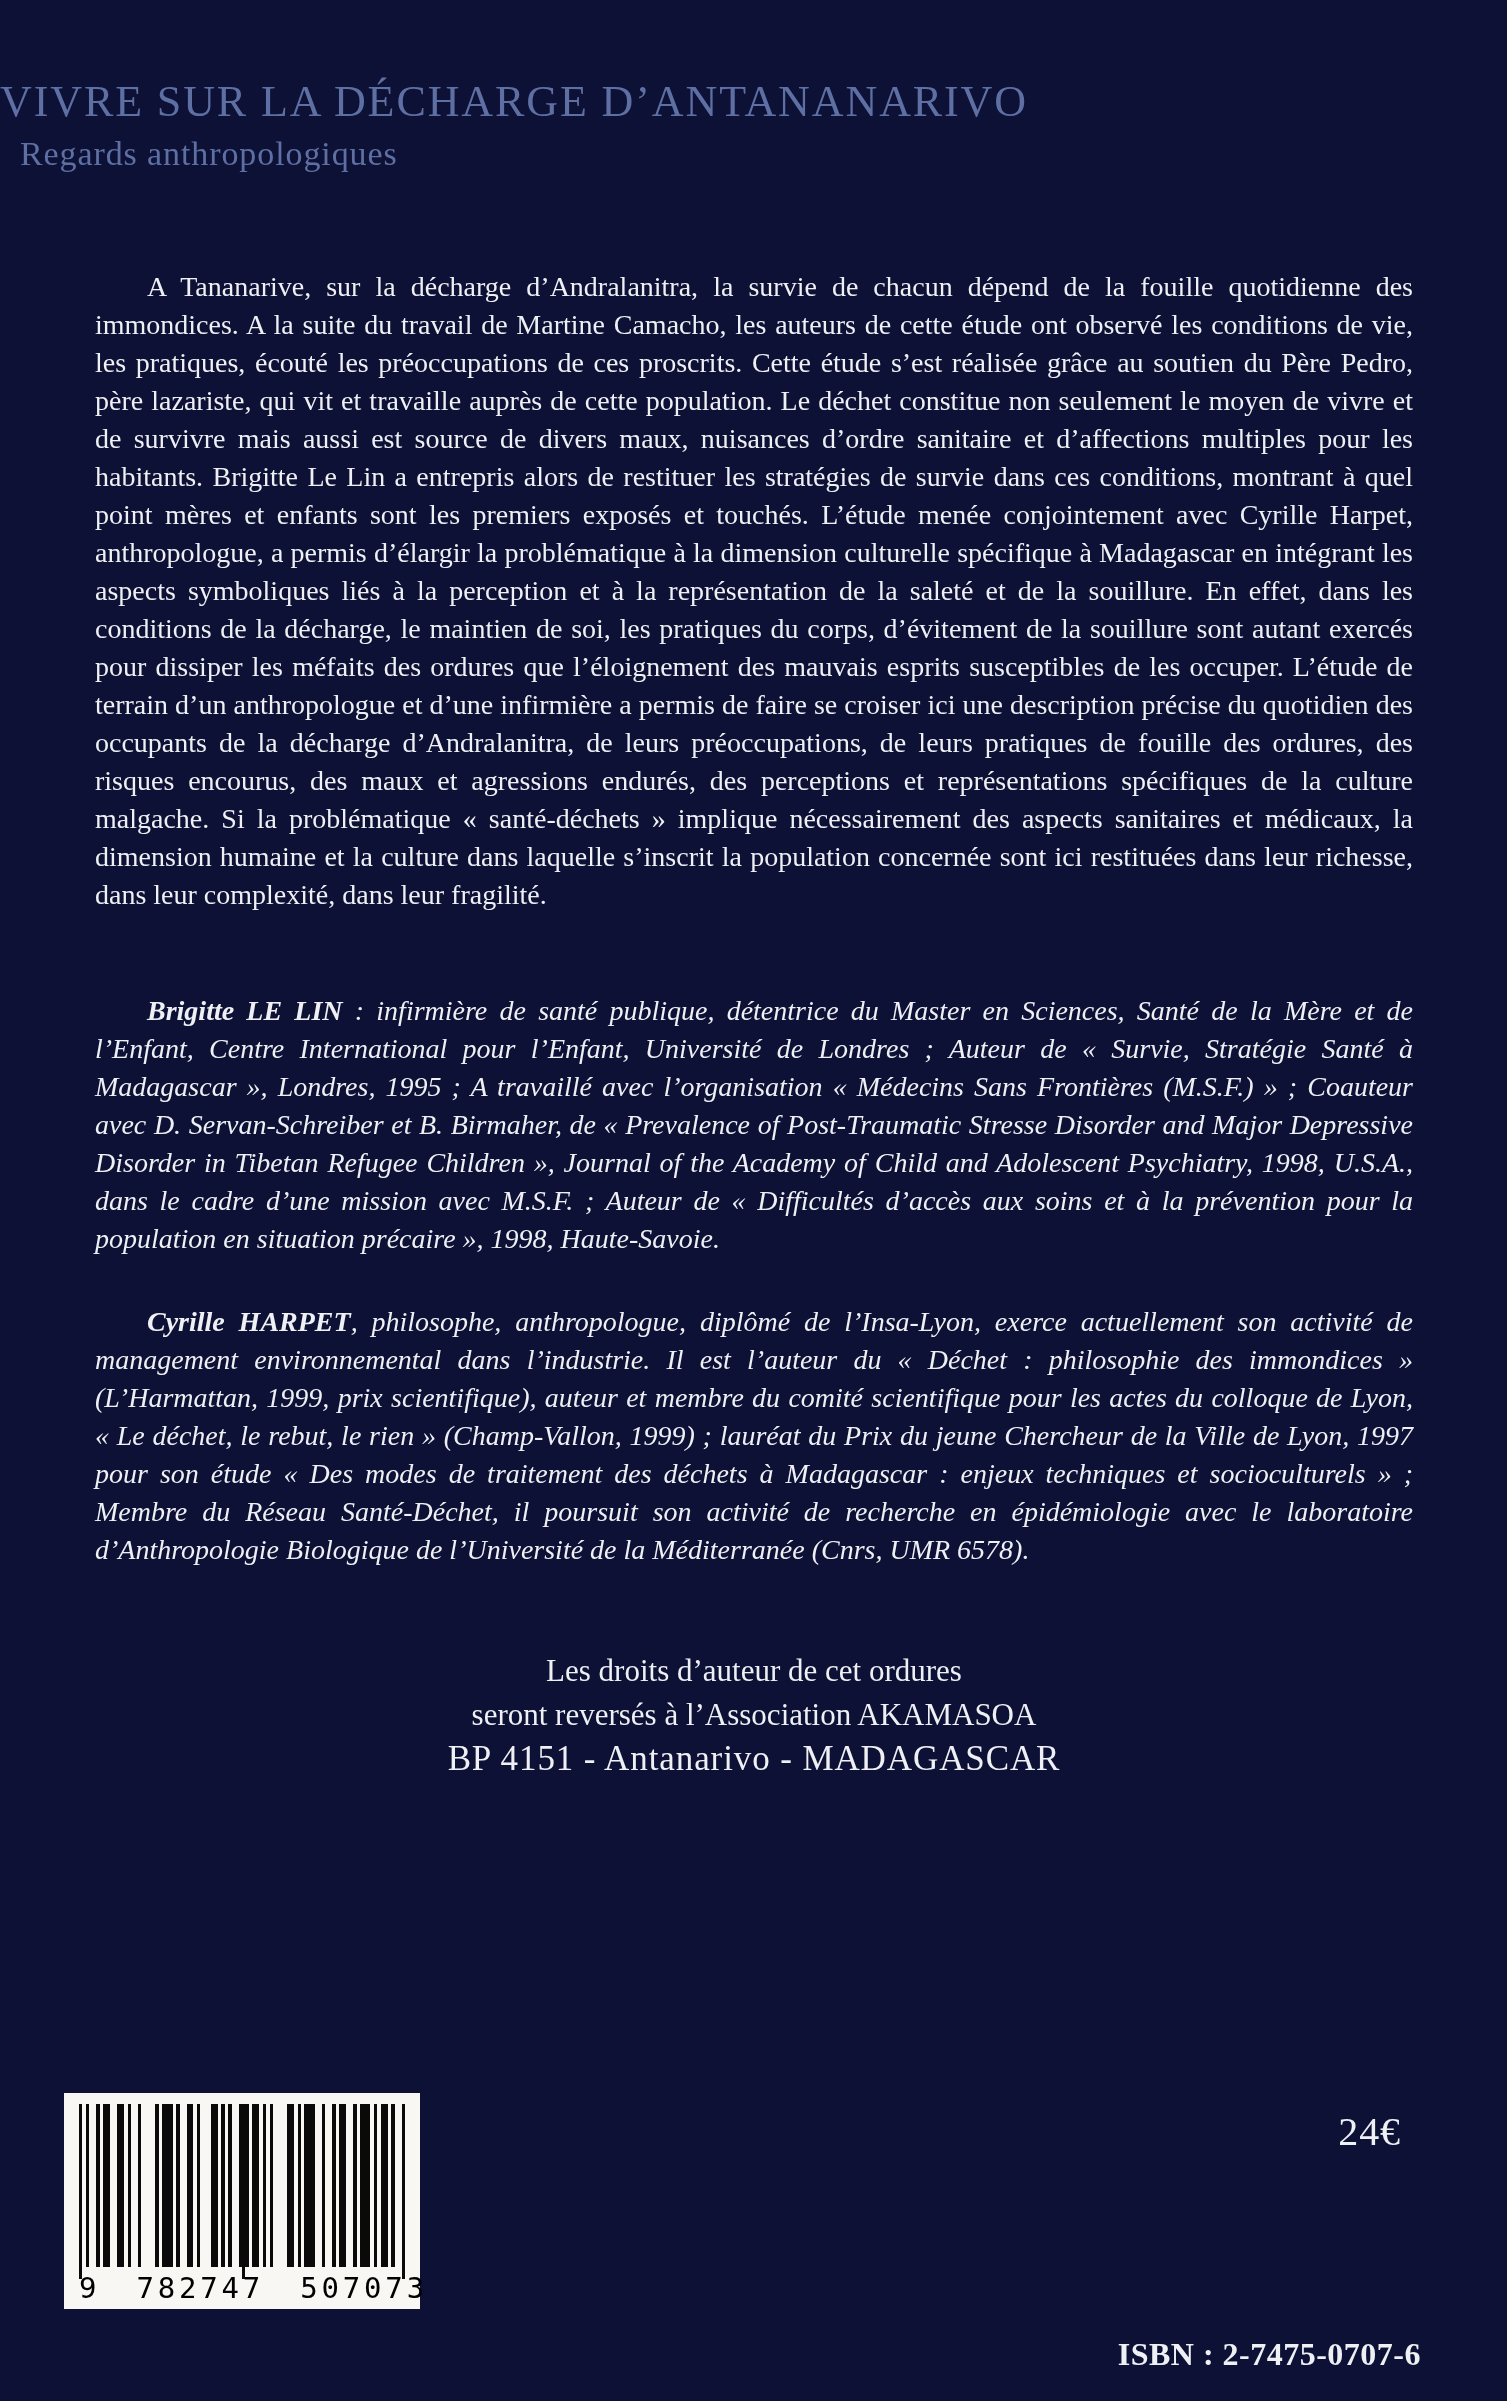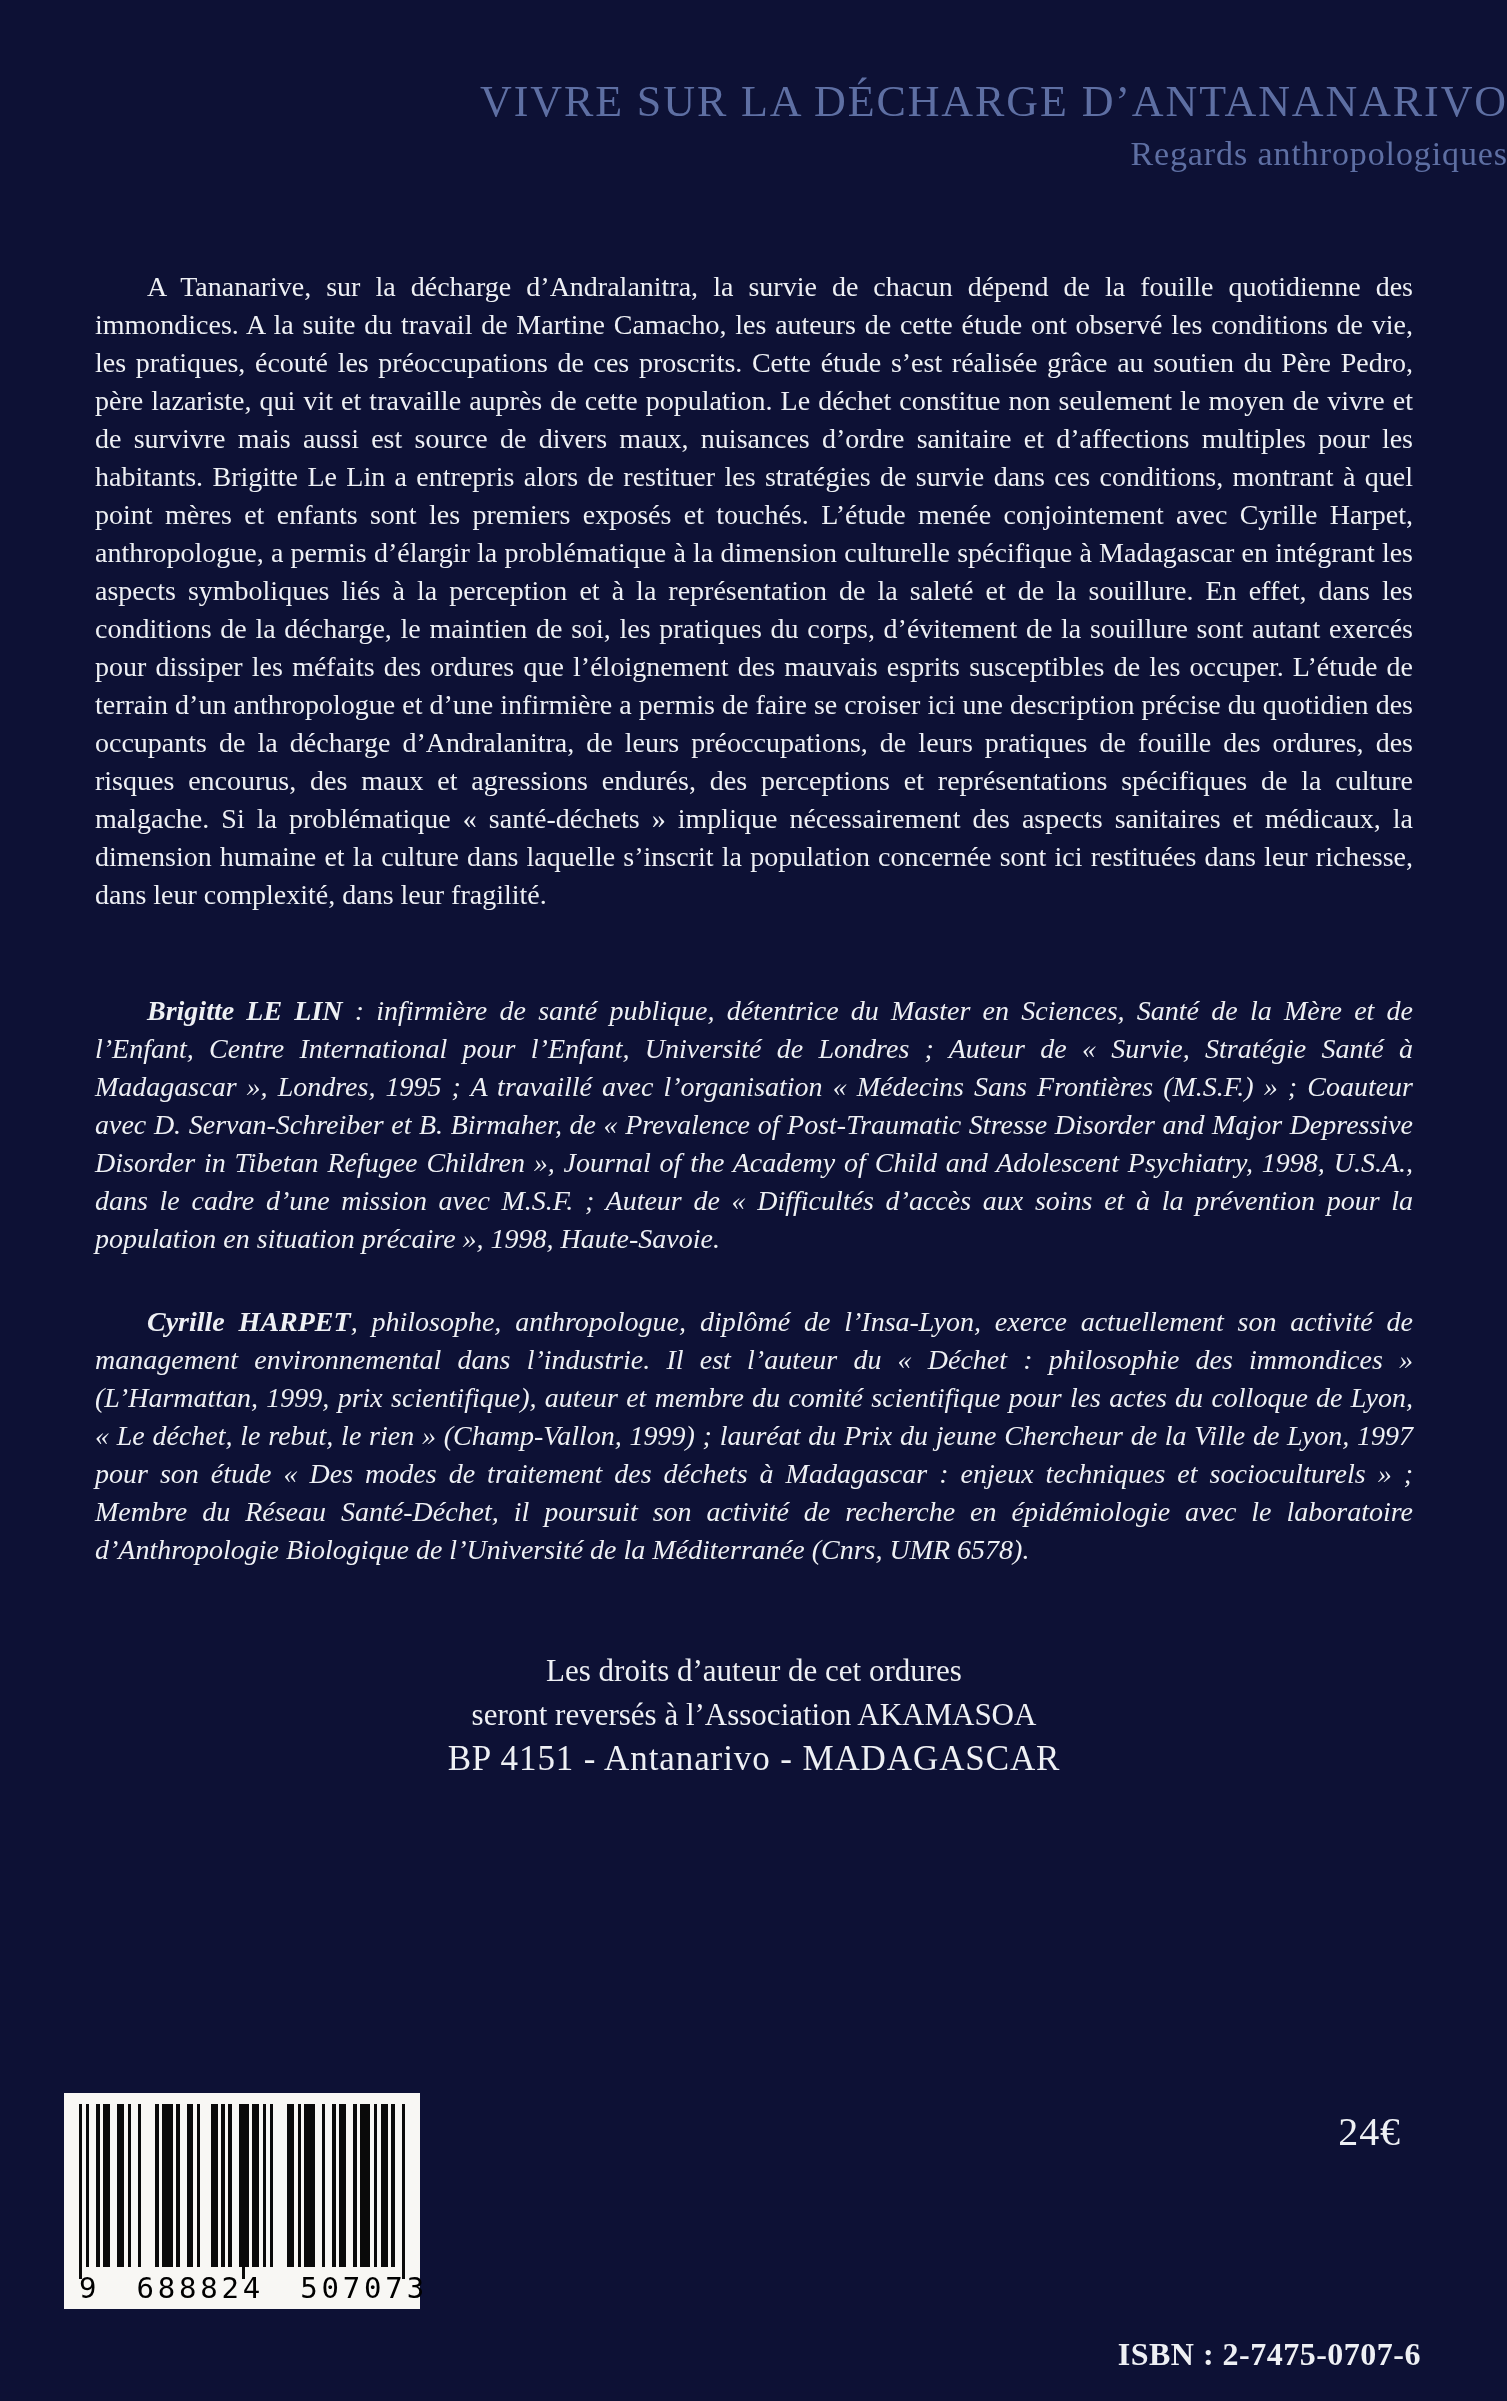--- a/index.html
+++ b/index.html
@@ -13,21 +13,21 @@
   .page{
     position:relative;
     width:1508px;
     height:2402px;
     margin:0 auto;
     background:var(--background,#0d1135);
     color:var(--text,#eef0f4);
     font-family:"Liberation Serif","DejaVu Serif",serif;
     overflow:hidden;
   }
-  header{padding-top:76px;text-align:right;}
+  header{padding-top:76px;text-align:left;}
   h1{
     margin:0;
     font-size:44px;
     font-weight:normal;
     letter-spacing:1.9px;
     color:var(--title,#5e6fa3);
   }
   h2{
     margin:7.6px 0 0 0;
     font-size:34px;
@@ -209,21 +209,21 @@
         <span class="gap" style="flex: 1 0 0px;"></span>
         <span class="bar" style="flex: 2 0 0px;"></span>
         <span class="gap" style="flex: 1 0 0px;"></span>
         <span class="bar" style="flex: 1 0 0px;"></span>
         <span class="gap" style="flex: 2 0 0px;"></span>
         <span class="bar" style="flex: 1 0 0px;"></span>
       </div>
     <div class="guard guard-l"></div>
     <div class="guard guard-m"></div>
     <div class="guard guard-r"></div>
-    <div class="barcode-digits">9 688824 507073</div>
+    <div class="barcode-digits">9 782747 507073</div>
   </div>
 
   <div class="price">24€</div>
 
   <div class="isbn">ISBN : 2-7475-0707-6</div>
 
 </div>
 
 
 </body></html>

